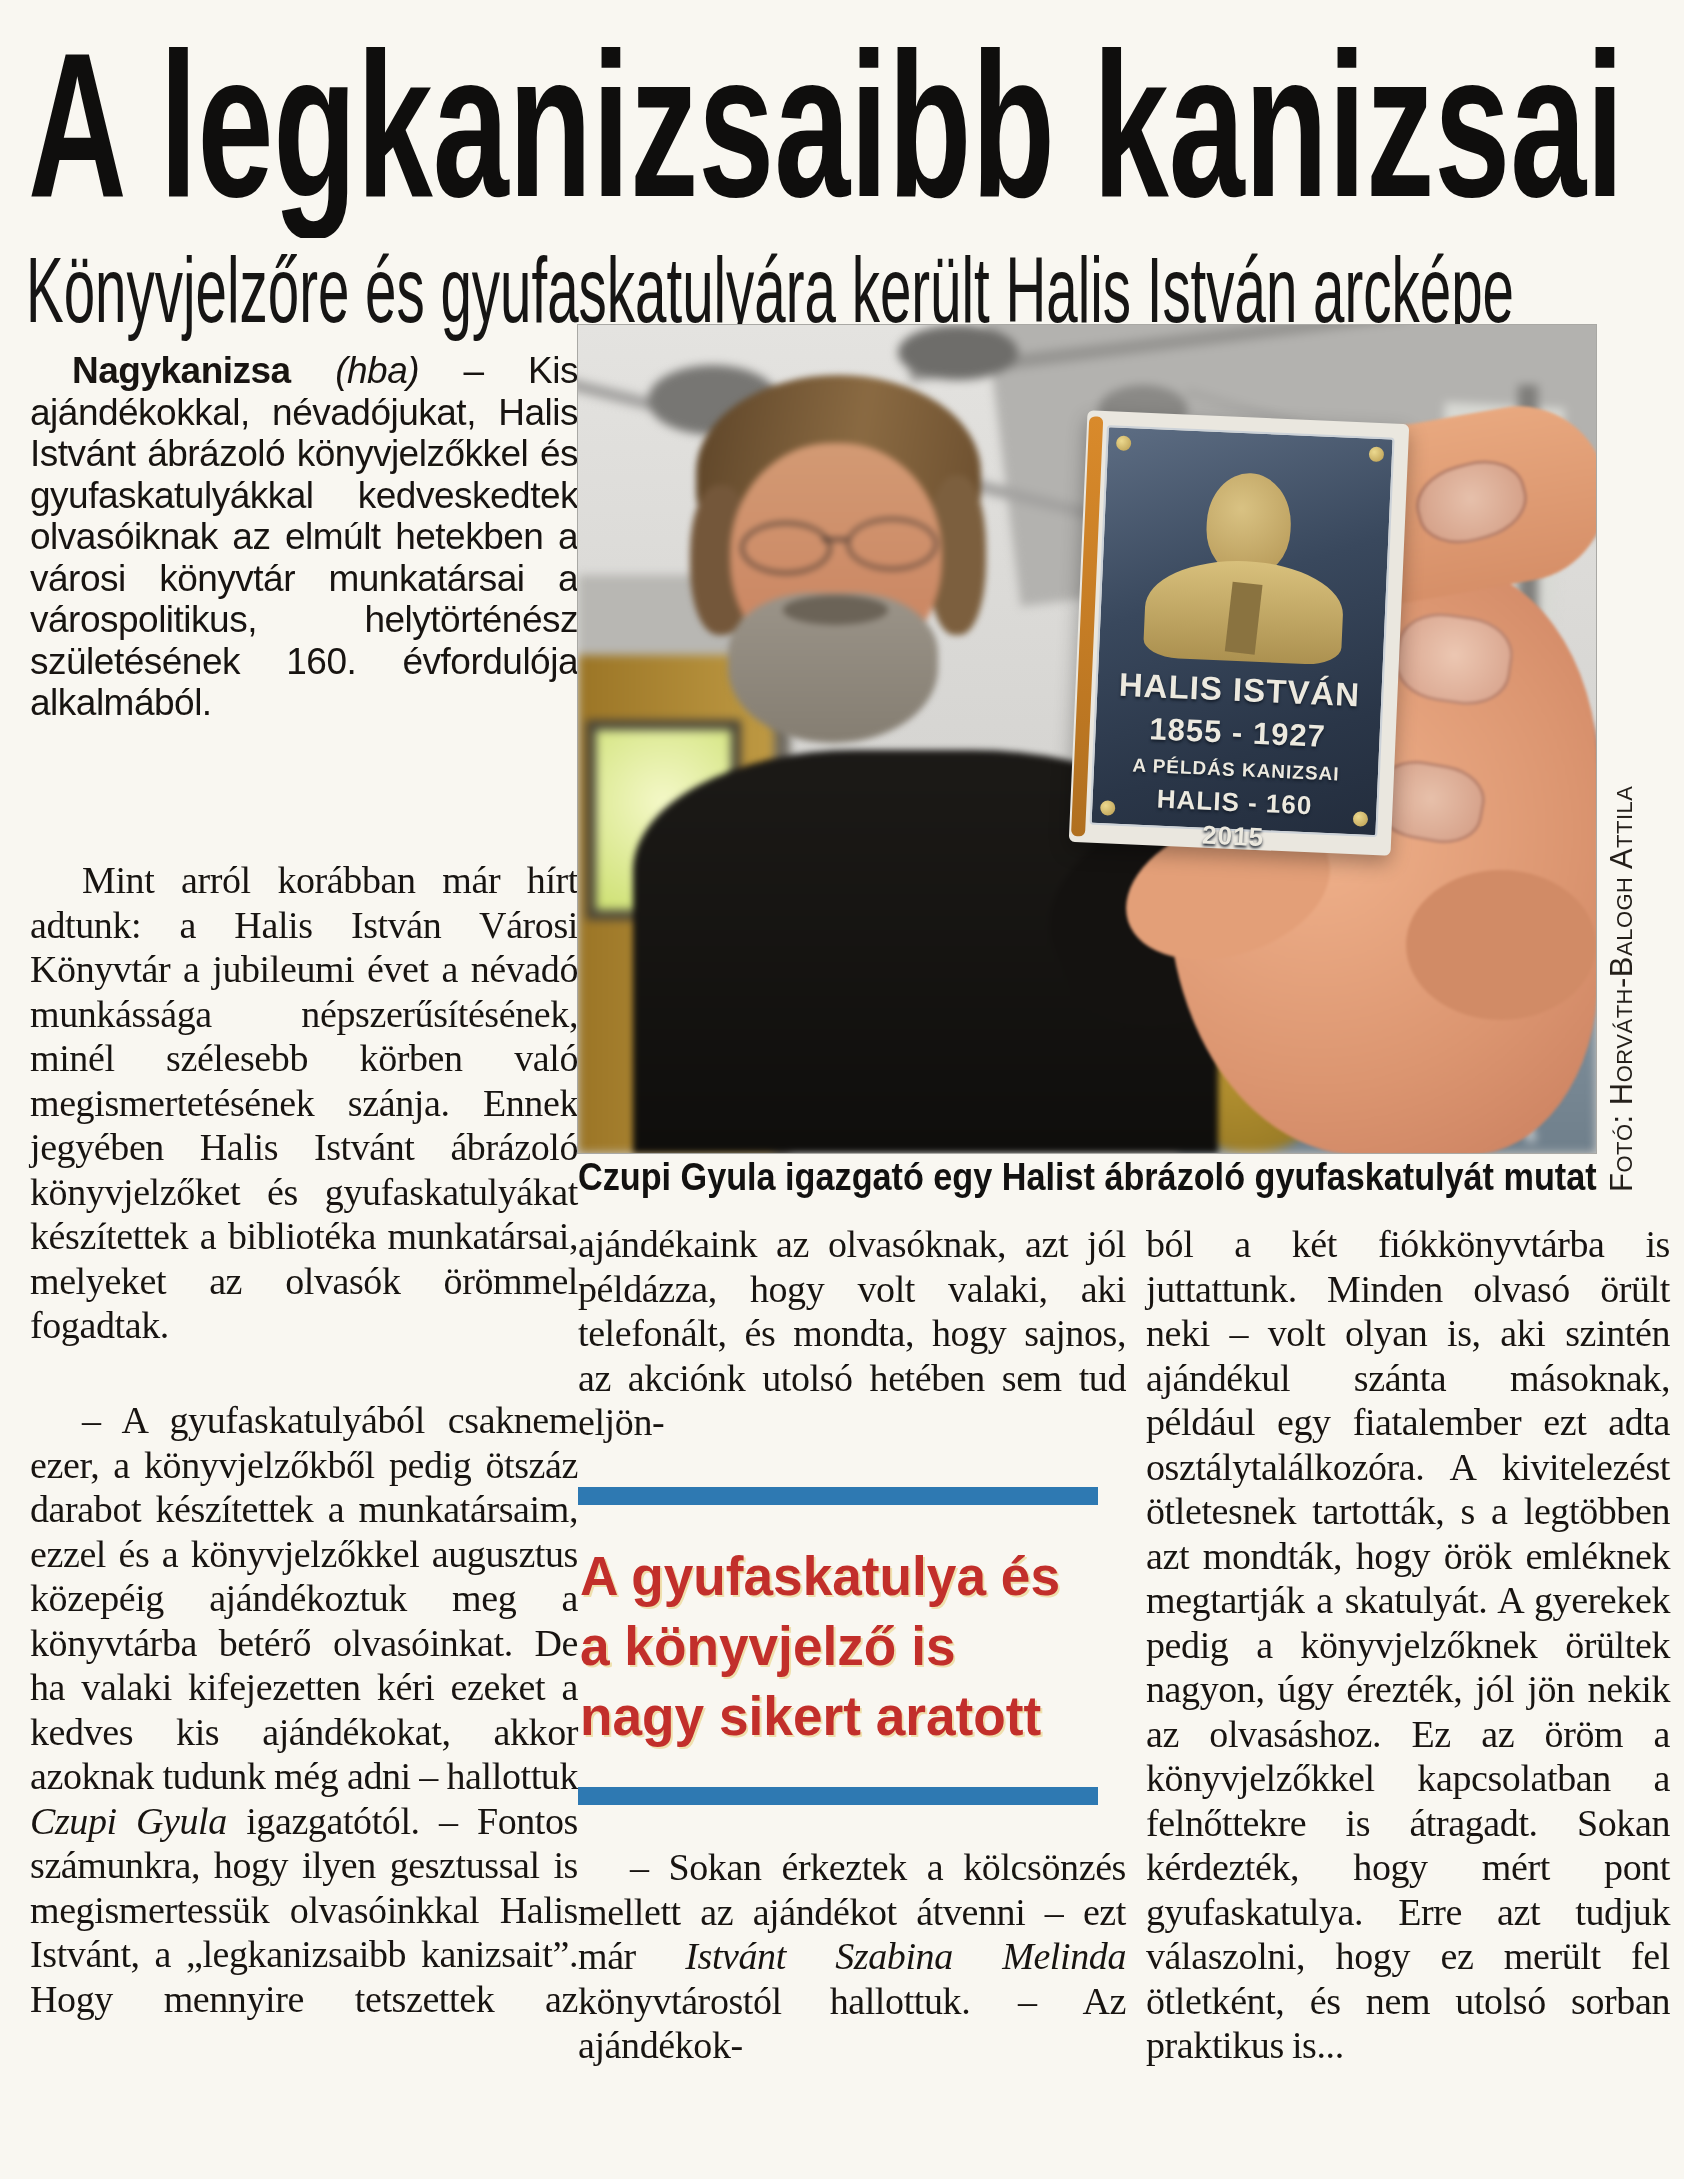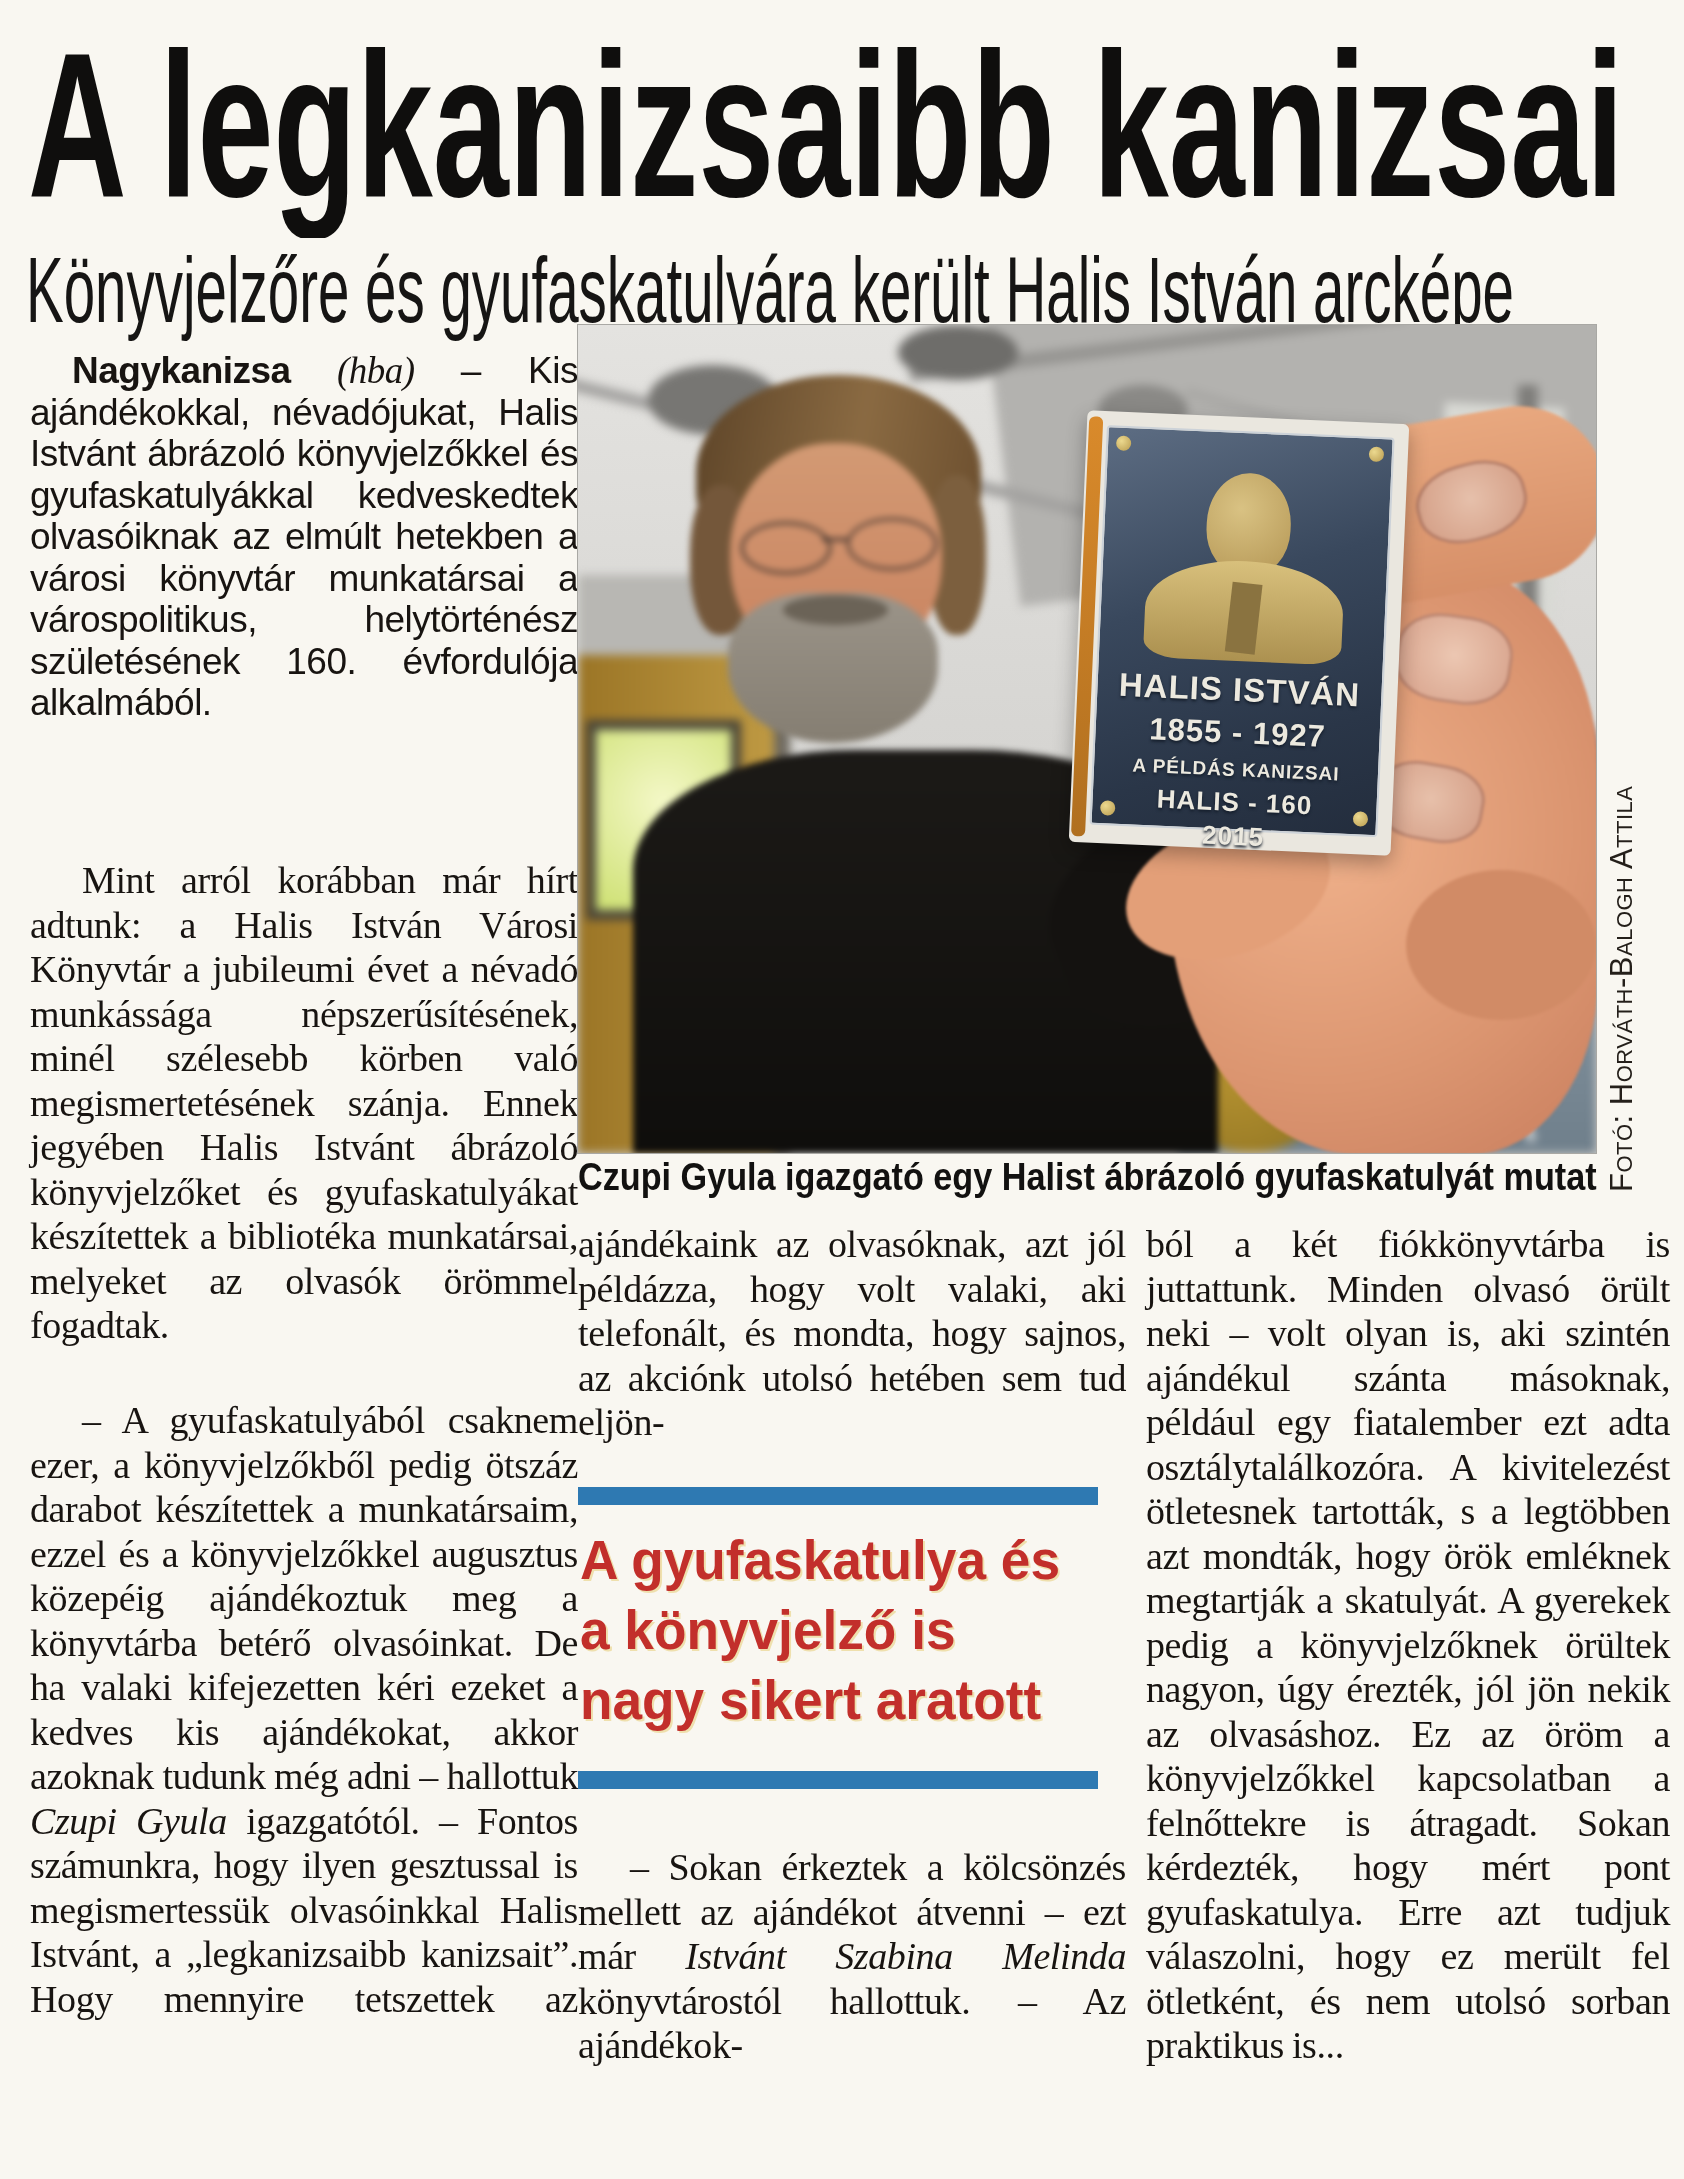--- a/index.html
+++ b/index.html
@@ -11,31 +11,31 @@
   
   .serif{font-family:"Liberation Serif",serif;font-size:38px;line-height:44.5px;
          text-align:justify;letter-spacing:-0.4px;word-spacing:-1px;hyphens:auto;}
   .cont-end{text-align-last:justify;}
   .indent{text-indent:52px;}
   .col{position:absolute;}
   .col-left{left:30px;top:350px;width:548px;}
   .lead{font-family:"Liberation Sans",sans-serif;font-size:37px;line-height:41.5px;
         text-align:justify;text-indent:42px;letter-spacing:-0.5px;margin:0 0 0 0;}
   .lead b{}
-  .lead i{font-weight:400;font-family:Liberation Serif, serif;}
+  .lead i{font-weight:400;}
   .p2{position:absolute;left:30px;top:858px;width:548px;margin:0;}
   .p3{position:absolute;left:30px;top:1398px;width:548px;margin:0;}
   .col-mid-a{left:578px;top:1222px;width:548px;}
   .col-mid-b{left:578px;top:1845px;width:548px;}
   .col-right{left:1146px;top:1222px;width:524px;}
   .col p{margin:0;}
   
   .pullquote{position:absolute;left:578px;top:1487px;width:520px;}
   .pq-bar{height:18px;background:#2e79b2;}
-  .pq-text{padding:20px 0 36px 2px;}
+  .pq-text{padding:36px 0 36px 2px;}
   .pq-line{font-family:"Liberation Sans",sans-serif;font-weight:bold;font-size:56px;
            line-height:70px;color:#c22f2b;white-space:nowrap;transform:scaleX(.95);
            transform-origin:left;text-shadow:2px 2px 0 rgba(226,196,90,.45);}
   
   .photo{position:absolute;left:578px;top:325px;width:1018px;height:828px;overflow:hidden;
          background:linear-gradient(#e4e3e0,#c9c8c5);outline:1px solid #a9a8a4;}
   .abs{position:absolute;}
   .bg-blur{position:absolute;inset:0;filter:blur(5px);}
   .man-blur{position:absolute;inset:0;filter:blur(3px);}
   .hand-blur{position:absolute;inset:0;filter:blur(1.5px);}

